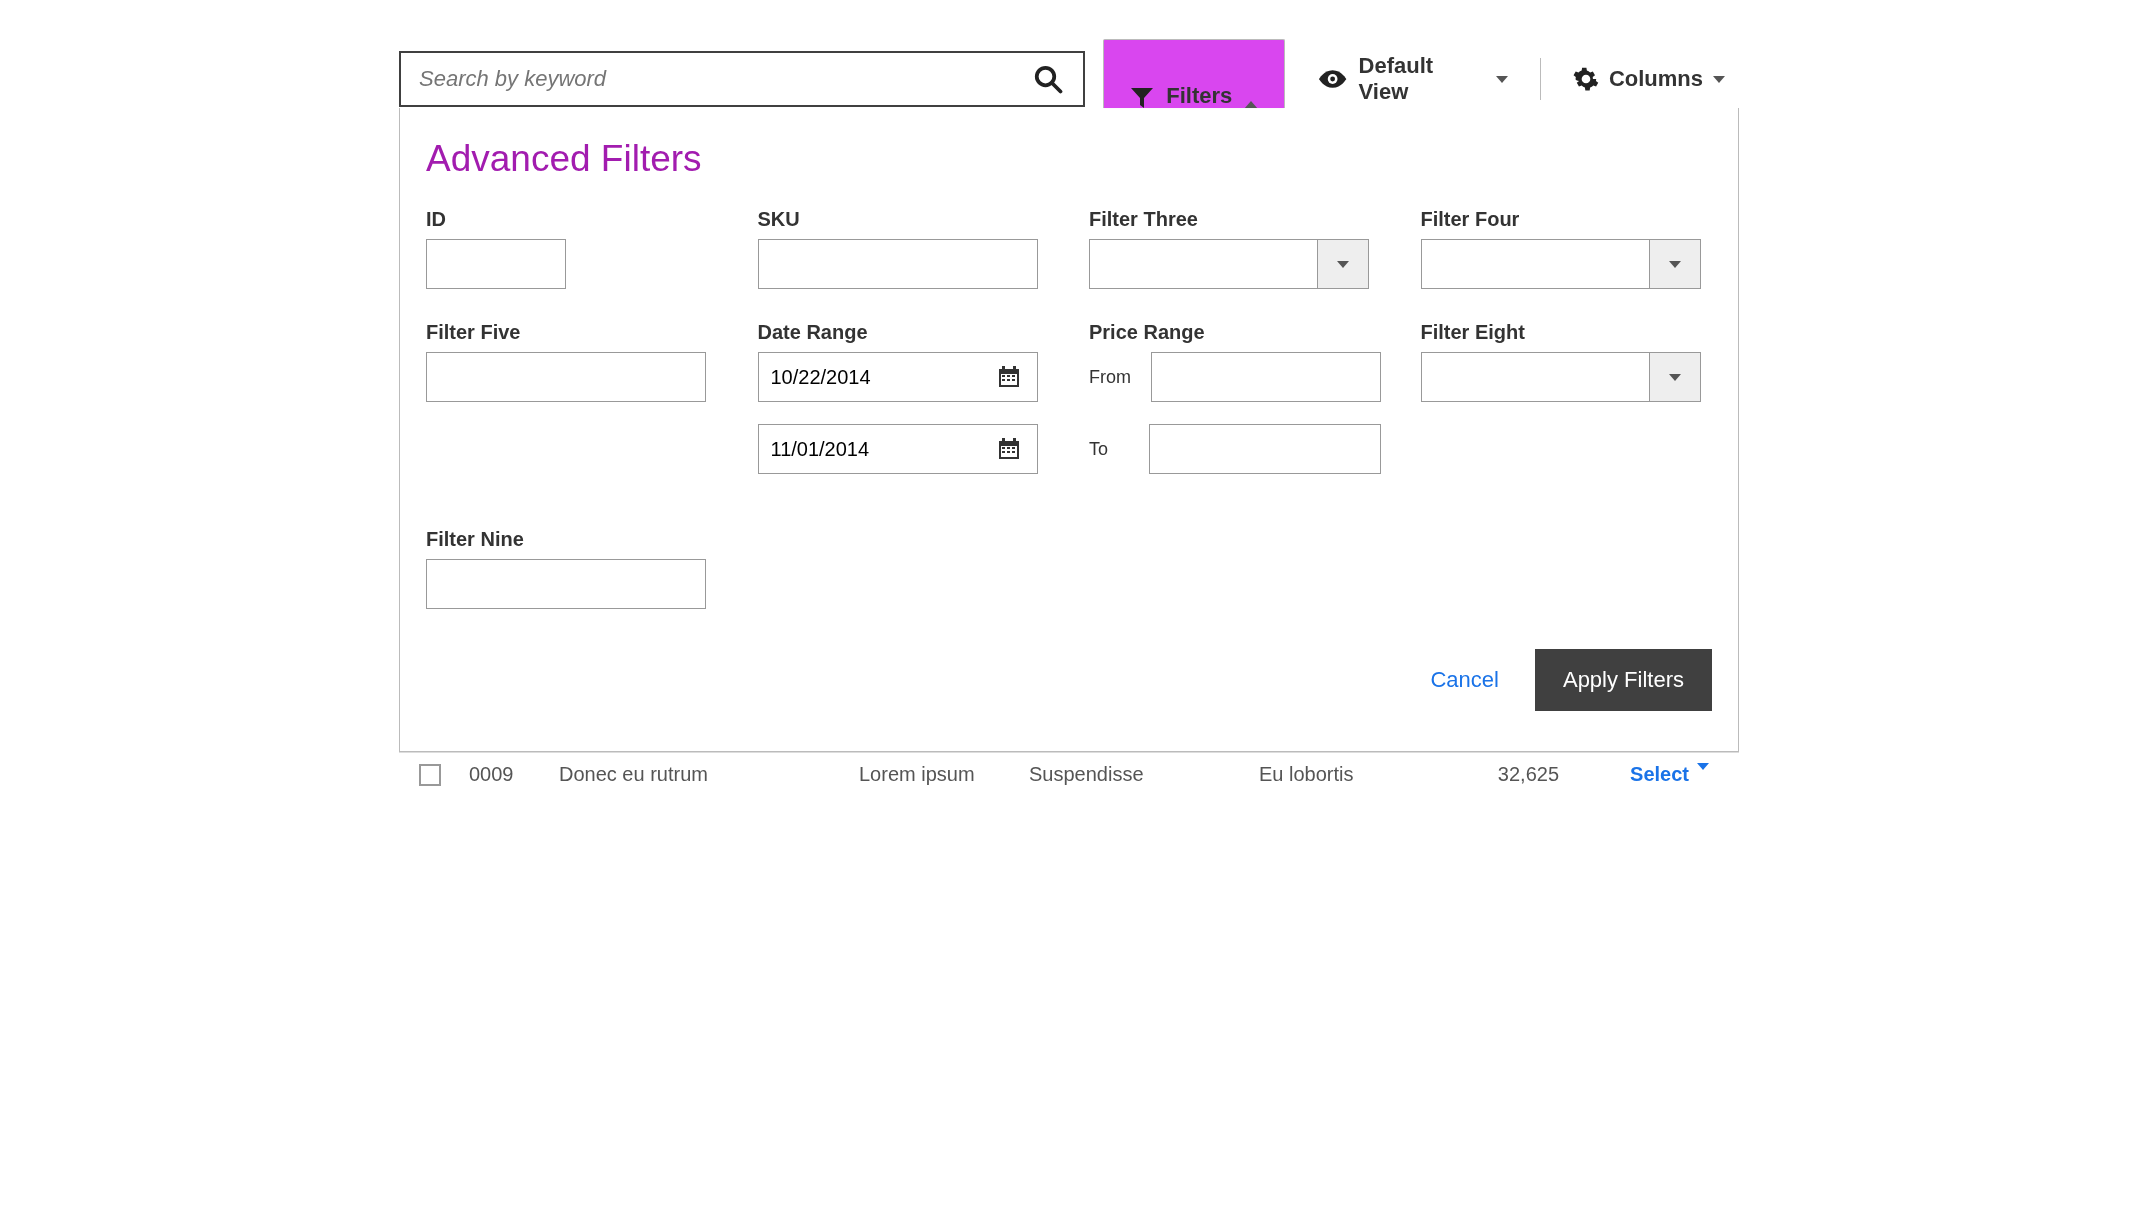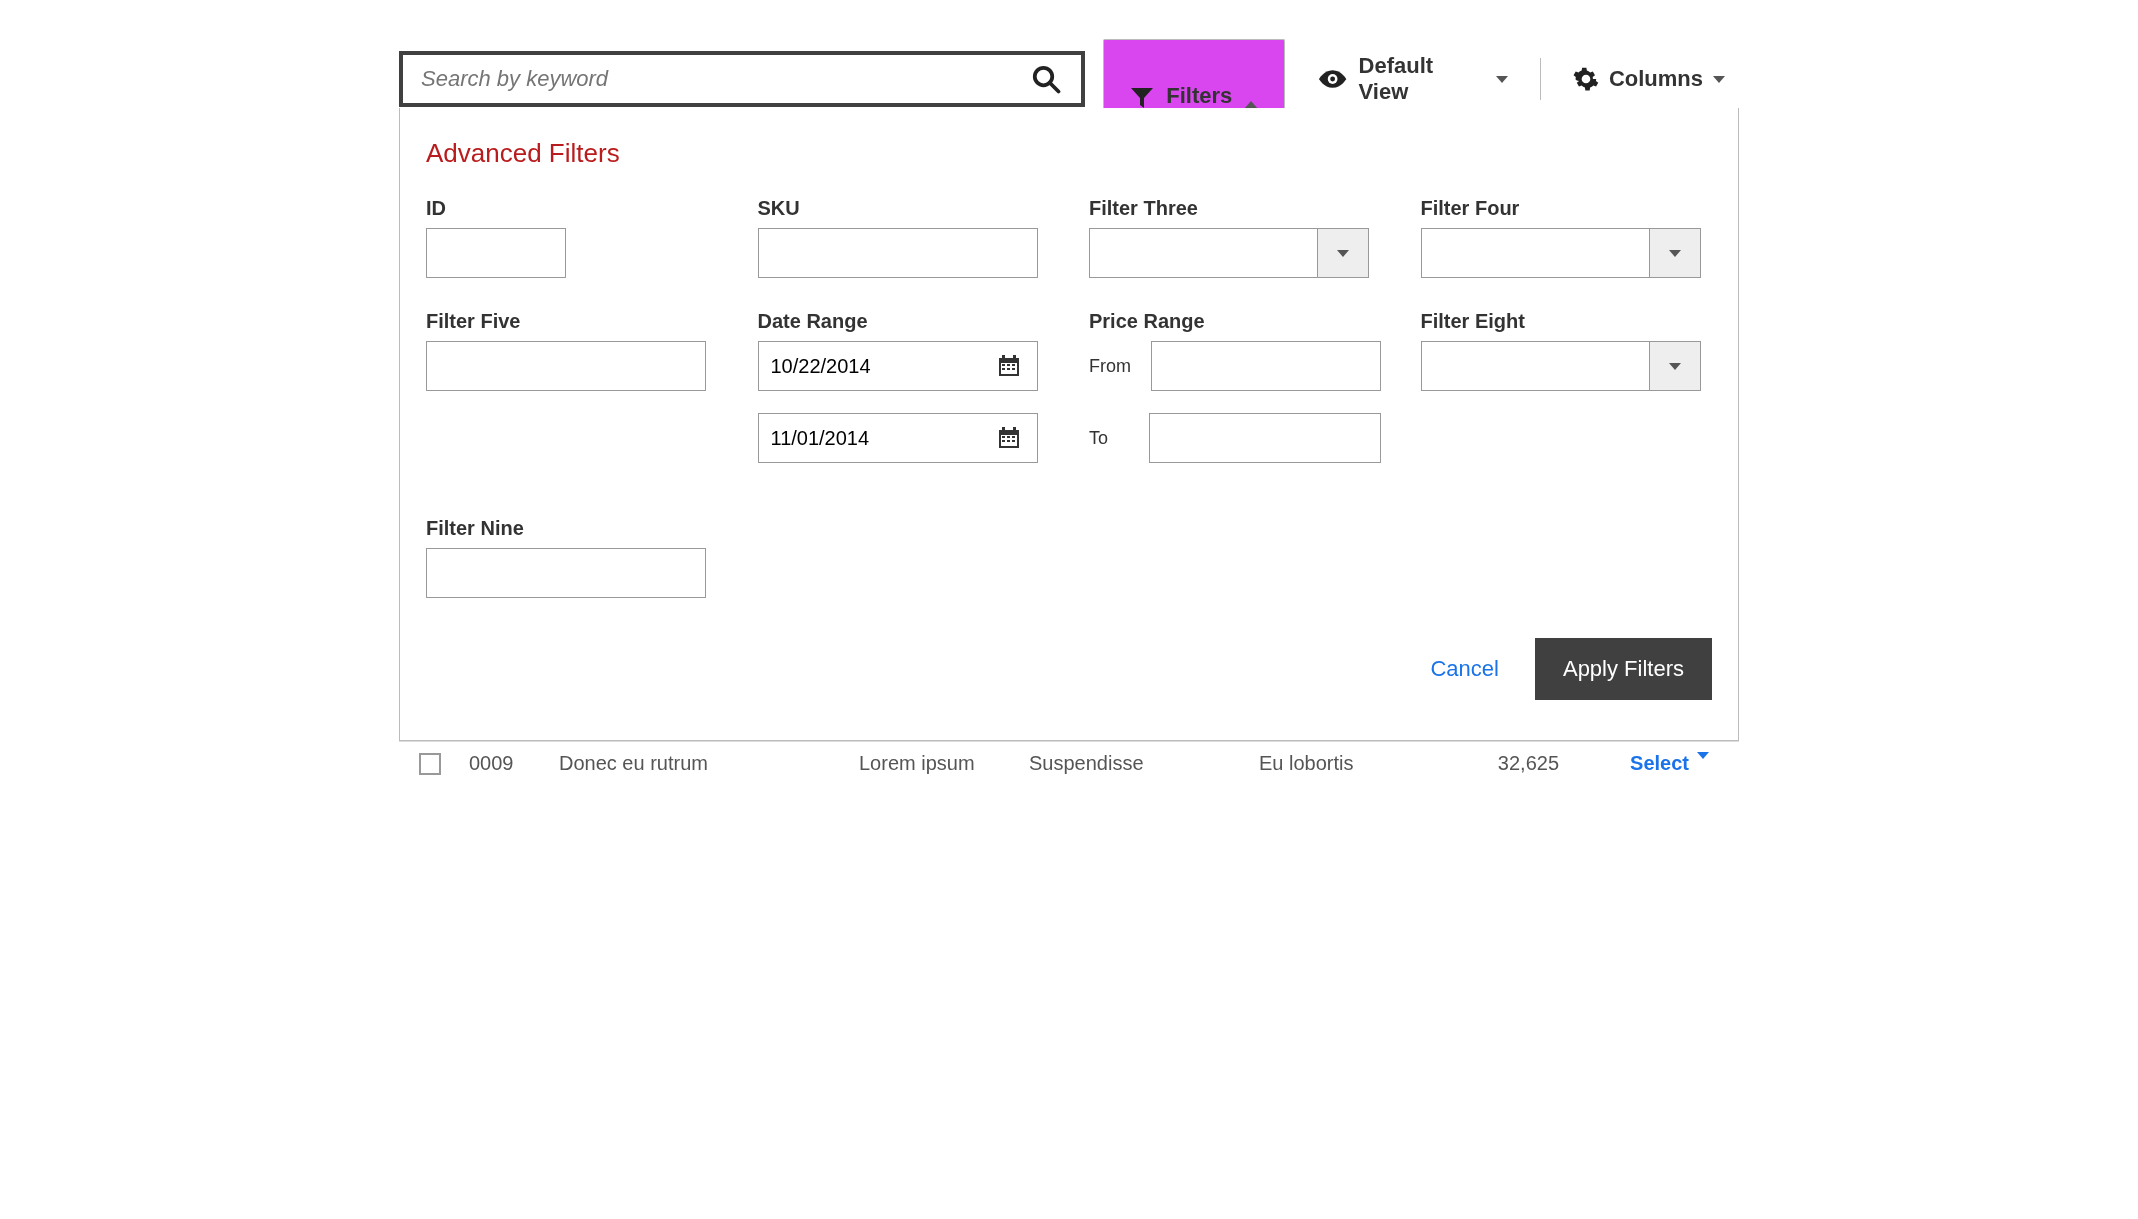--- a/index.html
+++ b/index.html
@@ -19,21 +19,21 @@
   
   .toolbar {
     display: flex;
     align-items: center;
     gap: 18px;
   }
   .search-box {
     position: relative;
     width: 700px;
     height: 56px;
-    border: 4px solid #404040;
+    border: 2px solid #404040;
     background: #fff;
   }
   .search-box input {
     width: 100%;
     height: 100%;
     border: none;
     padding: 0 60px 0 18px;
     font-size: 22px;
     font-style: italic;
     color: #666;
@@ -113,23 +113,23 @@
   
   .panel {
     border: 1px solid #bbb;
     border-top: none;
     background: rgba(255,255,255,0.97);
     padding: 30px 26px 40px 26px;
     position: relative;
   }
   .panel h2 {
     margin: 0 0 28px 0;
-    font-size: 26px;
+    font-size: 37px;
     font-weight: 400;
-    color: #b91c1c;
+    color: #a21caf;
   }
 
   .fields {
     display: grid;
     grid-template-columns: repeat(4, 1fr);
     column-gap: 40px;
     row-gap: 32px;
   }
   .field label {
     display: block;

